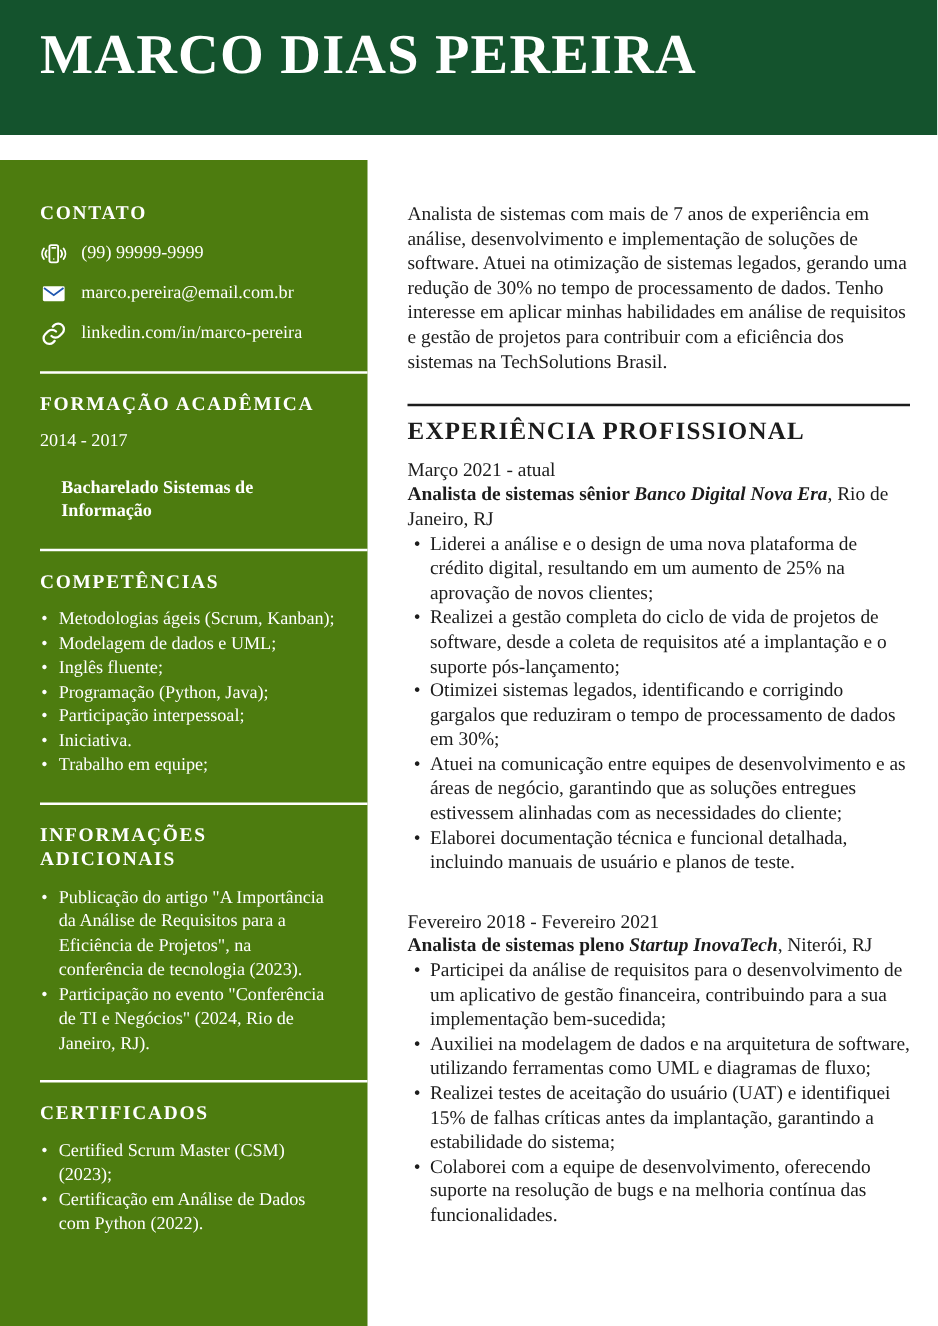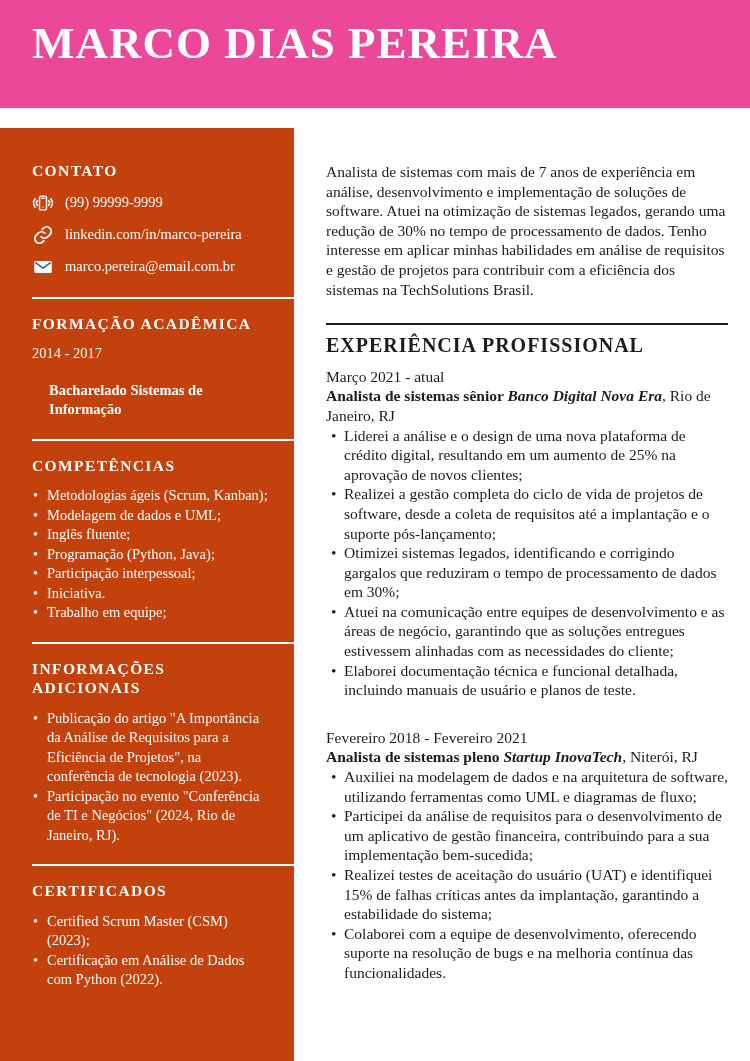--- a/index.html
+++ b/index.html
@@ -4,30 +4,30 @@
 <style>
   html,body { margin:0; padding:0; background:#fff; }
   .page {
     position:relative; width:750px; height:1061px; margin:0 auto;
     background:#ffffff; overflow:hidden;
     font-family:"Liberation Serif","DejaVu Serif",serif;
   }
   
   .header {
     position:absolute; top:0; left:0; width:750px; height:108px;
-    background:#ec4899; display:flex; align-items:center;
+    background:#14532d; display:flex; align-items:center;
   }
   .header .name {
     color:#ffffff; font-size:45px; font-weight:bold; letter-spacing:1px;
     padding:0 0 22px 32px; line-height:1;
   }
   
   .sidebar {
     position:absolute; top:128px; left:0; width:294px; height:933px;
-    background:#c2410c; color:#ffffff; box-sizing:border-box;
+    background:#4d7c0f; color:#ffffff; box-sizing:border-box;
     padding:33px 26px 20px 32px;
     font-size:14.5px; line-height:19.5px;
   }
   .side-heading {
     margin:0 0 11px 0; font-size:15.5px; font-weight:bold; letter-spacing:1.4px;
   }
   .side-divider {
     border:none; border-top:2px solid #ffffff;
     margin:19px -26px 15px 0;
   }
@@ -85,36 +85,36 @@
             <path d="M3.4 7.4 A 7.6 7.6 0 0 0 3.4 16.6"></path>
             <path d="M18.2 9.2 A 4.6 4.6 0 0 1 18.2 14.8"></path>
             <path d="M20.6 7.4 A 7.6 7.6 0 0 1 20.6 16.6"></path>
           </svg>
         </span>
         <span>(99) 99999-9999</span>
       </div>
 
       <div class="contact-row">
         <span class="cicon">
+          <svg viewBox="0 0 24 24">
+            <rect x="2.5" y="5.5" width="19" height="13" rx="1.2" fill="#ffffff"></rect>
+            <polyline points="3.5,7 12,13.2 20.5,7" fill="none" stroke="#2057b0" stroke-width="1.6"></polyline>
+          </svg>
+        </span>
+        <span>marco.pereira@email.com.br</span>
+      </div>
+
+      <div class="contact-row">
+        <span class="cicon">
           <svg viewBox="0 0 24 24" fill="none" stroke="#ffffff" stroke-width="2" stroke-linecap="round" stroke-linejoin="round">
             <path d="M10 14a5 5 0 0 0 7.07 0l2.4-2.4a5 5 0 0 0-7.07-7.07l-1.2 1.2"></path>
             <path d="M14 10a5 5 0 0 0-7.07 0l-2.4 2.4a5 5 0 0 0 7.07 7.07l1.2-1.2"></path>
           </svg>
         </span>
         <span>linkedin.com/in/marco-pereira</span>
-      </div>
-
-      <div class="contact-row">
-        <span class="cicon">
-          <svg viewBox="0 0 24 24">
-            <rect x="2.5" y="5.5" width="19" height="13" rx="1.2" fill="#ffffff"></rect>
-            <polyline points="3.5,7 12,13.2 20.5,7" fill="none" stroke="#2057b0" stroke-width="1.6"></polyline>
-          </svg>
-        </span>
-        <span>marco.pereira@email.com.br</span>
       </div>
     </div>
 
     <hr class="side-divider">
 
     <div>
       <h2 class="side-heading">FORMAÇÃO ACADÊMICA</h2>
       <p class="edu-period">2014 - 2017</p>
       <p class="edu-degree">Bacharelado Sistemas de Informação</p>
     </div>
@@ -172,22 +172,22 @@
         <li>Otimizei sistemas legados, identificando e corrigindo gargalos que reduziram o tempo de processamento de dados em 30%;</li>
         <li>Atuei na comunicação entre equipes de desenvolvimento e as áreas de negócio, garantindo que as soluções entregues estivessem alinhadas com as necessidades do cliente;</li>
         <li>Elaborei documentação técnica e funcional detalhada, incluindo manuais de usuário e planos de teste.</li>
       </ul>
     </div>
 
     <div class="job">
       <p class="job-period">Fevereiro 2018 - Fevereiro 2021</p>
       <p class="job-titleline"><span>Analista de sistemas pleno</span> <span class="company">Startup InovaTech</span><span class="loc">, Niterói, RJ</span></p>
       <ul class="job-bullets">
+        <li>Participei da análise de requisitos para o desenvolvimento de um aplicativo de gestão financeira, contribuindo para a sua implementação bem-sucedida;</li>
         <li>Auxiliei na modelagem de dados e na arquitetura de software, utilizando ferramentas como UML e diagramas de fluxo;</li>
-        <li>Participei da análise de requisitos para o desenvolvimento de um aplicativo de gestão financeira, contribuindo para a sua implementação bem-sucedida;</li>
         <li>Realizei testes de aceitação do usuário (UAT) e identifiquei 15% de falhas críticas antes da implantação, garantindo a estabilidade do sistema;</li>
         <li>Colaborei com a equipe de desenvolvimento, oferecendo suporte na resolução de bugs e na melhoria contínua das funcionalidades.</li>
       </ul>
     </div>
 
   </div>
 
 </div>
 
 </body></html>

